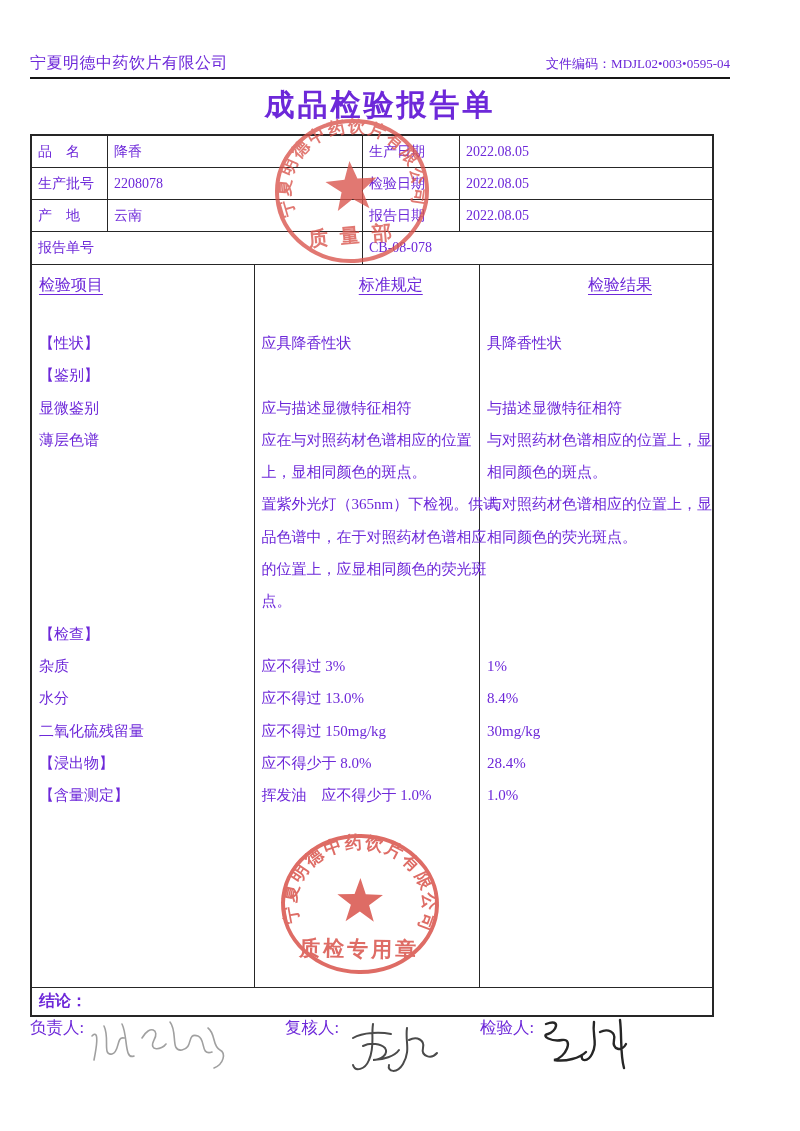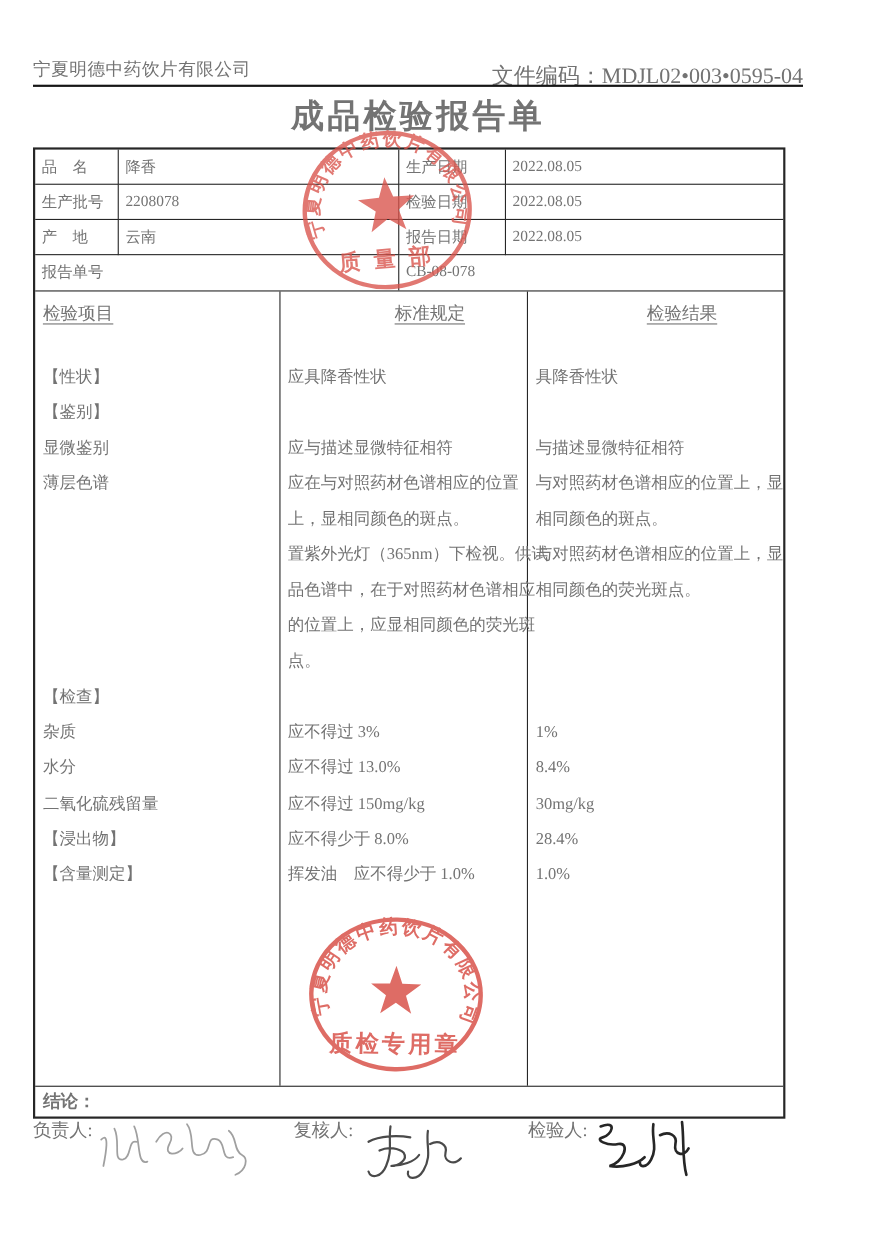--- a/index.html
+++ b/index.html
@@ -1,24 +1,24 @@
 <!DOCTYPE html>
 <html><head>
 <meta charset="utf-8">
 <style>
   * { margin:0; padding:0; box-sizing:border-box; }
   html,body { background:#888; }
   .page {
     position:relative; width:800px; height:1131px; margin:0 auto;
     background:#ffffff; overflow:hidden;
-    font-family:"Liberation Serif","DejaVu Serif",serif; color:#737373;
+    font-family:"Liberation Serif","DejaVu Serif",serif; color:#6d28d9;
   }
   
   .company   { position:absolute; left:30px;  top:53px;  font-size:16px; letter-spacing:.5px; }
-  .doccode   { position:absolute; right:70px; top:55px;  font-size:20px;margin-left:12px; }
+  .doccode   { position:absolute; right:70px; top:55px;  font-size:13px;margin-left:12px; }
   .headrule  { position:absolute; left:30px;  top:77px;  width:700px; height:2px; background:#161616; }
   .title     { position:absolute; left:30px;  top:85px;  width:700px; text-align:center;
                font-size:30px; font-weight:bold; letter-spacing:3px; }
   
   .doc-table { position:absolute; left:30px; top:134px; width:684px; height:883px;
                border:2px solid #262626; background:transparent; }
   
   .info-grid { display:grid; grid-template-columns:76px 255px 97px 252px;
                grid-template-rows:repeat(4,1fr); height:129px; border-bottom:1.5px solid #262626; }
   .ic { display:flex; align-items:center; padding:0 6px; font-size:14px;
@@ -41,21 +41,21 @@
   .tline  { height:32.3px; line-height:32.3px; padding-left:7px; white-space:nowrap; }
   
   .concl { height:26px; display:flex; align-items:center; font-size:16px; padding-left:7px; white-space:nowrap;text-align:right; }
   .concl .lbl { font-weight:bold; margin-right:2px; }
   
   .sigrow { position:absolute; left:30px; top:1016px; width:720px; height:90px; }
   .sig    { position:absolute; top:0; display:flex; align-items:flex-start; }
   .sig .slabel { font-size:16.5px; line-height:24px; }
   .sig svg { margin-top:-4px; }
   .sig1 { left:0; }
-  .sig2 { left:237px; }
+  .sig2 { left:255px; }
   .sig3 { left:450px; }
   
   .stamp { position:absolute; pointer-events:none; }
   .stamp-top    { left:270px; top:114px;  width:164px; height:154px; opacity:.78; transform:rotate(-5deg); }
   .stamp-bottom { left:276px; top:830px;  width:168px; height:148px; opacity:.85; transform:rotate(1deg); }
   .ringtext { font-size:17px; letter-spacing:2.2px; font-weight:bold; }
   .ringtext2{ font-size:17.5px; letter-spacing:2px; font-weight:bold; }
   .sealname { font-weight:bold; }
 </style>
 </head>

